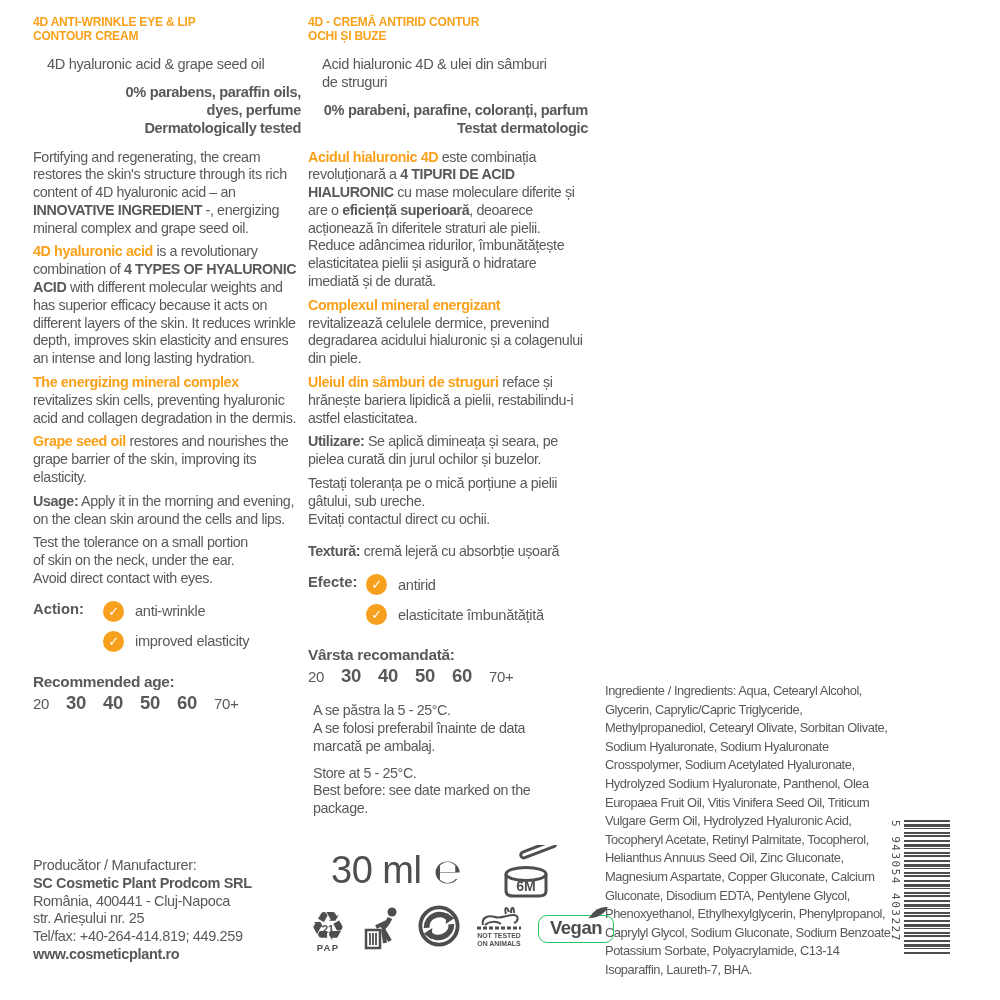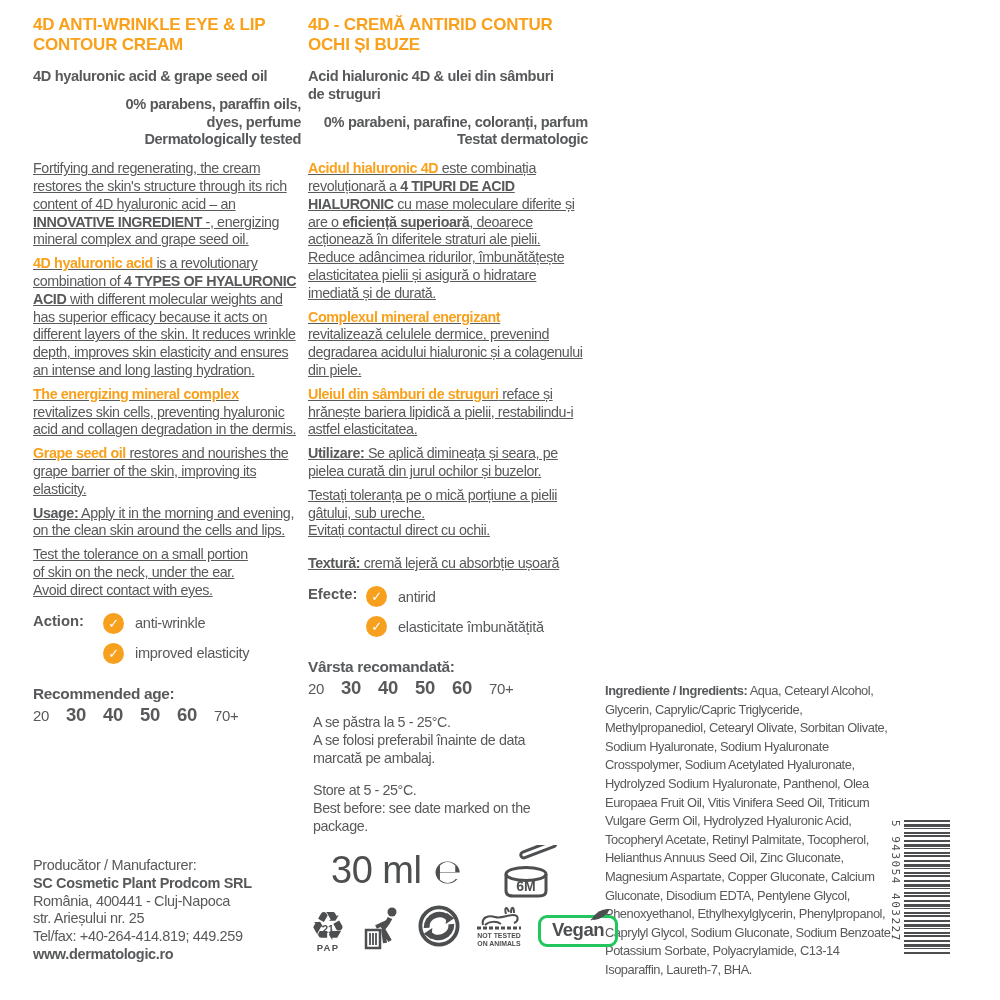--- a/index.html
+++ b/index.html
@@ -6,64 +6,64 @@
   body{
     width:1000px;height:1000px;background:#ffffff;position:relative;overflow:hidden;
     font-family:"Liberation Sans",sans-serif;color:#58595B;
   }
   .page{position:absolute;inset:0;}
   .pre{white-space:pre-line;}
   .col{position:absolute;top:15px;}
   .col-en{left:33px;width:268px;}
   .col-ro{left:308px;width:280px;}
   .h1{
-    color:#F9A11B;font-weight:bold;font-size:17px;line-height:1.18;
+    color:#F9A11B;font-weight:bold;font-size:12px;line-height:1.18;
     letter-spacing:-0.2px;margin:0 0 13px 0;
   }
-  .sub{font-weight:bold;font-size:14.6px;line-height:17.8px;letter-spacing:-0.35px;margin:0 0 10px 0;}
+  .sub{font-weight:normal;font-size:14.6px;line-height:17.8px;letter-spacing:-0.35px;margin:0 0 10px 14px;}
   .claims{font-weight:bold;font-size:14.6px;line-height:17.8px;letter-spacing:-0.35px;margin:0 0 11px 0;text-align:right;}
-  .para{font-size:14.3px;line-height:17.8px;letter-spacing:-0.4px;margin:0 0 6px 0;white-space:pre-line;text-decoration:underline;}
+  .para{font-size:14.3px;line-height:17.8px;letter-spacing:-0.4px;margin:0 0 6px 0;white-space:pre-line;}
   .para .b{font-weight:bold;}
   .para .o{font-weight:bold;color:#F9A11B;}
   .texture{margin-top:15px;}
   .actions{display:flex;margin-top:13px;}
   .actions .lbl{font-weight:bold;font-size:14.8px;width:70px;flex:0 0 auto;}
   .actions.ro .lbl{width:58px;}
   .rows{display:flex;flex-direction:column;gap:9px;}
   .chkrow{display:flex;align-items:center;gap:11px;font-size:14.6px;letter-spacing:-0.3px;}
   .chk{
     width:21px;height:21px;border-radius:50%;background:#F7A01E;color:#fff;
     font-size:13px;font-weight:bold;display:flex;align-items:center;justify-content:center;
     flex:0 0 auto;font-family:"DejaVu Sans",sans-serif;
   }
   .agehead{font-weight:bold;font-size:15.4px;letter-spacing:-0.3px;margin-top:21px;}
   .ages{display:flex;align-items:baseline;margin-top:1px;}
   .ages .age{font-size:15px;margin-right:17px;letter-spacing:-0.3px;}
   .ages .age.b{font-weight:bold;font-size:18.5px;}
   .storage{font-size:14.3px;line-height:17.8px;letter-spacing:-0.4px;padding-left:5px;margin:0;}
-  .storage-ro{margin-top:15px;margin-bottom:15px;}
+  .storage-ro{margin-top:15px;margin-bottom:9px;}
   .ingredients{position:absolute;left:605px;top:682px;width:292px;}
   .ing-para{font-size:12.9px;line-height:18.6px;letter-spacing:-0.45px;margin:0;}
-  .ing-para .b{font-weight:bold;}
+  .ing-para .b{font-weight:normal;}
   .manufacturer{position:absolute;left:33px;top:857px;font-size:14.5px;line-height:17.8px;letter-spacing:-0.35px;}
   .manufacturer .bold{font-weight:bold;}
   .volume{position:absolute;left:306px;top:849px;color:#4d4e50;display:flex;align-items:baseline;}
   .volume .amt{font-size:38px;letter-spacing:-0.5px;margin-left:25px;}
   .volume .est{font-size:33px;margin-left:12px;font-family:"DejaVu Sans",sans-serif;}
   .pao{position:absolute;left:499px;top:845px;width:58px;text-align:left;color:#15803d;}
   .iconrow{position:absolute;left:306px;top:905px;display:flex;align-items:flex-start;gap:13px;color:#4d4e50;}
   .pap{width:44px;text-align:center;position:relative;}
   .pap .glyph{font-family:"DejaVu Sans",sans-serif;font-size:40px;line-height:42px;display:block;}
   .pap .code{position:absolute;top:18px;left:0;right:0;font-size:10.5px;font-weight:bold;text-align:center;}
   .pap .mat{display:block;font-size:9.5px;font-weight:bold;letter-spacing:1.2px;margin-top:-5px;}
   .icon-svg{display:block;}
   .nt{width:52px;text-align:center;}
   .nt .txt{font-size:6.9px;font-weight:bold;line-height:7.6px;white-space:pre-line;margin-top:1px;}
   .vegan{
-    position:relative;margin-top:10px;border:3px solid #22c55e;border-radius:9px;
+    position:relative;margin-top:10px;border:1px solid #22c55e;border-radius:9px;
     color:#4d4e50;font-weight:bold;font-size:18.5px;padding:1px 11px 3px;letter-spacing:-0.5px;
   }
   .vegan svg{position:absolute;top:-11px;right:3px;}
   .barcode-wrap{position:absolute;left:886px;top:820px;width:64px;height:135px;}
   .barcode{width:135px;height:64px;transform:rotate(90deg) translateY(-100%);transform-origin:top left;}
   .bars{
     height:46px;
     background:repeating-linear-gradient(90deg,
       #4c4d4f 0 2px,#fff 2px 4px,#4c4d4f 4px 7px,#fff 7px 8px,
       #4c4d4f 8px 9px,#fff 9px 12px,#4c4d4f 12px 14px,#fff 14px 15px,
@@ -167,21 +167,21 @@
   <section class="ingredients">
     <p class="ing-para"><span class="b">Ingrediente / Ingredients:</span><span> Aqua, Cetearyl Alcohol, Glycerin, Caprylic/Capric Triglyceride, Methylpropanediol, Cetearyl Olivate, Sorbitan Olivate, Sodium Hyaluronate, Sodium Hyaluronate Crosspolymer, Sodium Acetylated Hyaluronate, Hydrolyzed Sodium Hyaluronate, Panthenol, Olea Europaea Fruit Oil, Vitis Vinifera Seed Oil, Triticum Vulgare Germ Oil, Hydrolyzed Hyaluronic Acid, Tocopheryl Acetate, Retinyl Palmitate, Tocopherol, Helianthus Annuus Seed Oil, Zinc Gluconate, Magnesium Aspartate, Copper Gluconate, Calcium Gluconate, Disodium EDTA, Pentylene Glycol, Phenoxyethanol, Ethylhexylglycerin, Phenylpropanol, Caprylyl Glycol, Sodium Gluconate, Sodium Benzoate, Potassium Sorbate, Polyacrylamide, C13-14 Isoparaffin, Laureth-7, BHA.</span></p>
   </section>
 
   <div class="manufacturer">
     <div>Producător / Manufacturer:</div>
     <div class="bold">SC Cosmetic Plant Prodcom SRL</div>
     <div>România, 400441 - Cluj-Napoca</div>
     <div>str. Arieșului nr. 25</div>
     <div>Tel/fax: +40-264-414.819; 449.259</div>
-    <div class="bold">www.dermatologic.ro</div>
+    <div class="bold">www.cosmeticplant.ro</div>
   </div>
 
   <div class="volume">
     <span class="amt">30 ml</span>
     <span class="est">℮</span>
   </div>
 
   <div class="pao">
     <svg class="icon-svg" width="58" height="56" viewBox="0 0 58 56">
       <g fill="none" stroke="#4d4e50" stroke-width="3">

